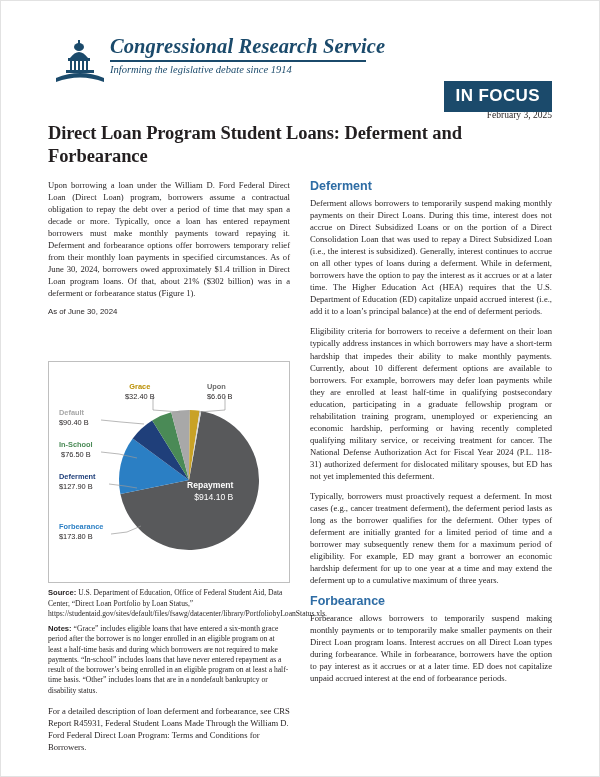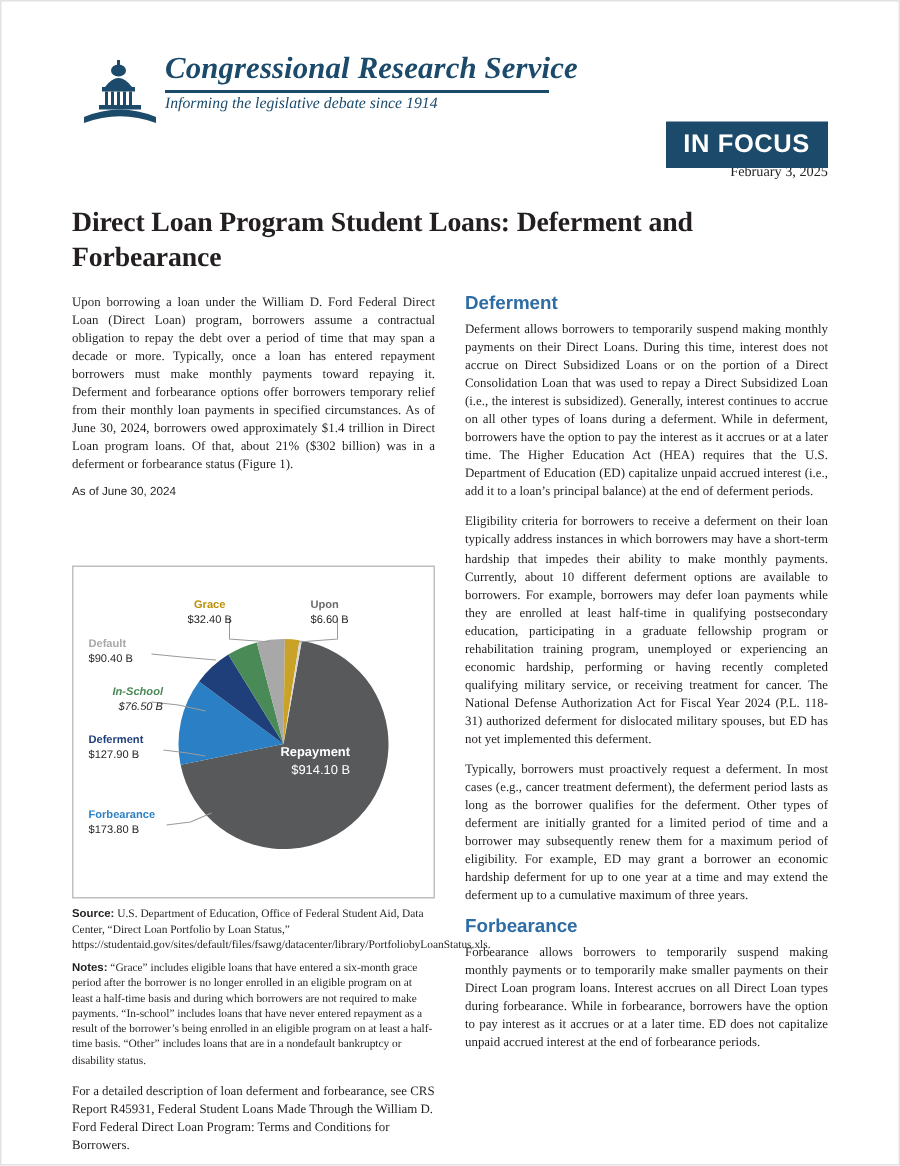--- a/index.html
+++ b/index.html
@@ -74,21 +74,21 @@
     padding: 5px 12px 6px 12px;
     margin-top: 39px;
   }
 
   
   .pubdate {
     text-align: right;
     font-size: 9.5px;
     font-family: "Liberation Serif", serif;
     margin-top: 18px;
-    margin-bottom: 18px;
+    margin-bottom: 2px;
   }
   .doc-title {
     font-family: "Liberation Serif", serif;
     font-weight: bold;
     font-size: 18.5px;
     line-height: 1.22;
     margin: 2px 0 12px 0;
     letter-spacing: -0.1px;
   }
 
@@ -154,21 +154,21 @@
     font-weight: bold;
   }
   .fig-label .val {
     font-weight: normal;
     color: #231f20;
     display: block;
   }
   .lbl-grace { left: 76px; top: 20px; color: #b98e00; text-align: center; }
   .lbl-other { left: 158px; top: 20px; color: #6b6b6b; text-align: left; }
   .lbl-default { left: 10px; top: 46px; color: #a8a8a8; text-align: left; }
-  .lbl-inschool { left: 26px; top: 78px; color: #4a8a56; text-align: right; font-style: italic; }
+  .lbl-inschool { left: 10px; top: 78px; color: #4a8a56; text-align: center; }
   .lbl-deferment { left: 10px; top: 110px; color: #1f3f7a; text-align: left; }
   .lbl-forbearance { left: 10px; top: 160px; color: #2b7fc4; text-align: left; }
   .lbl-repayment {
     position: absolute;
     left: 138px;
     top: 118px;
     font-family: "Liberation Sans", sans-serif;
     font-size: 8.6px;
     font-weight: bold;
     color: #ffffff;

